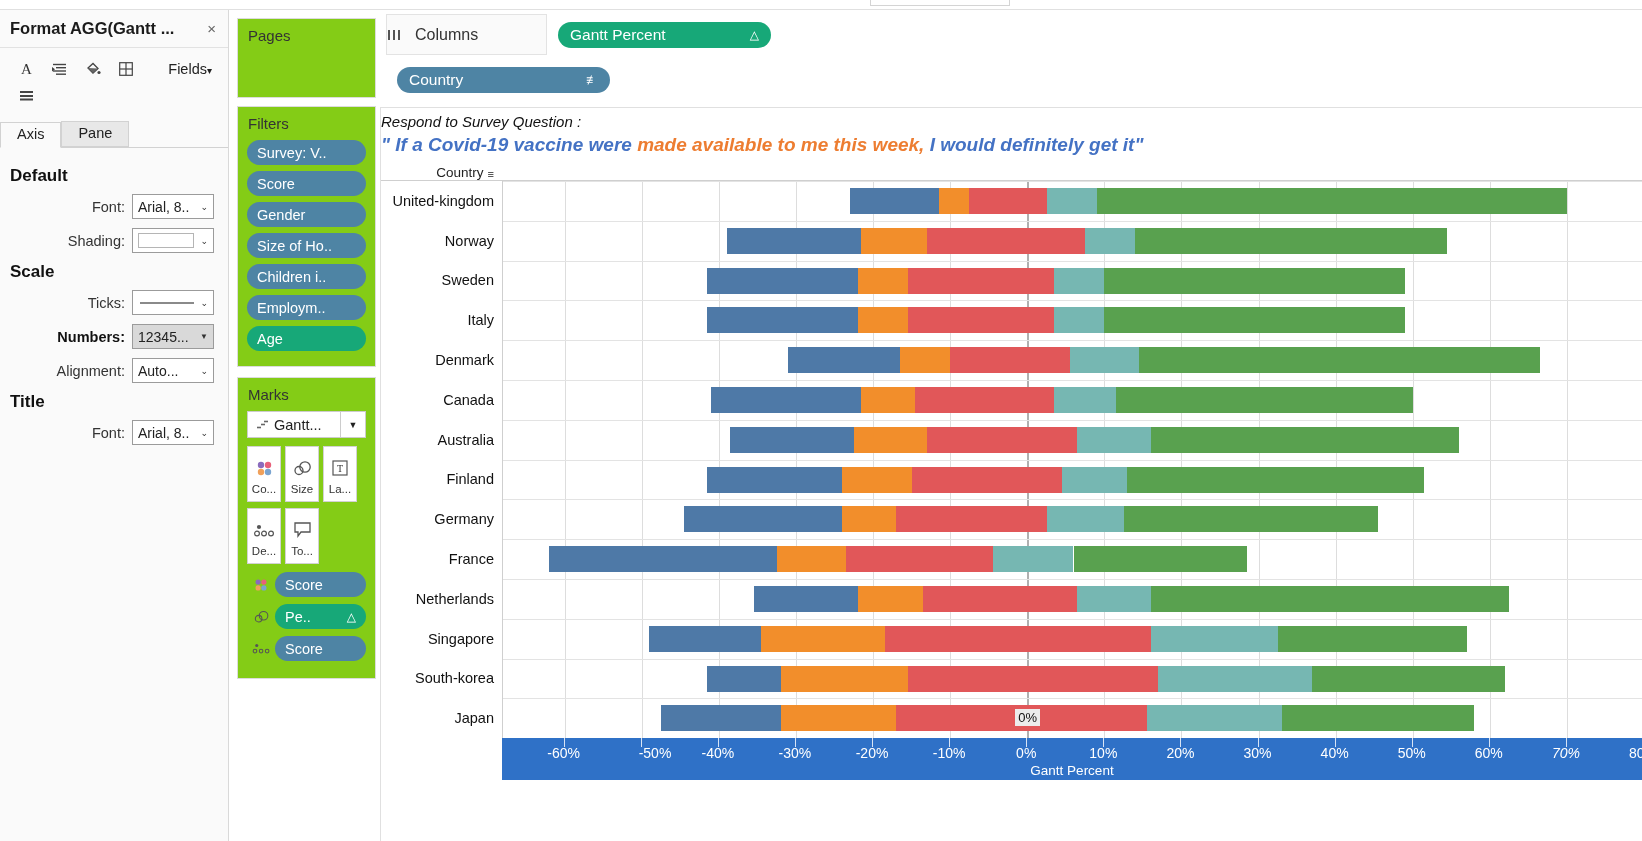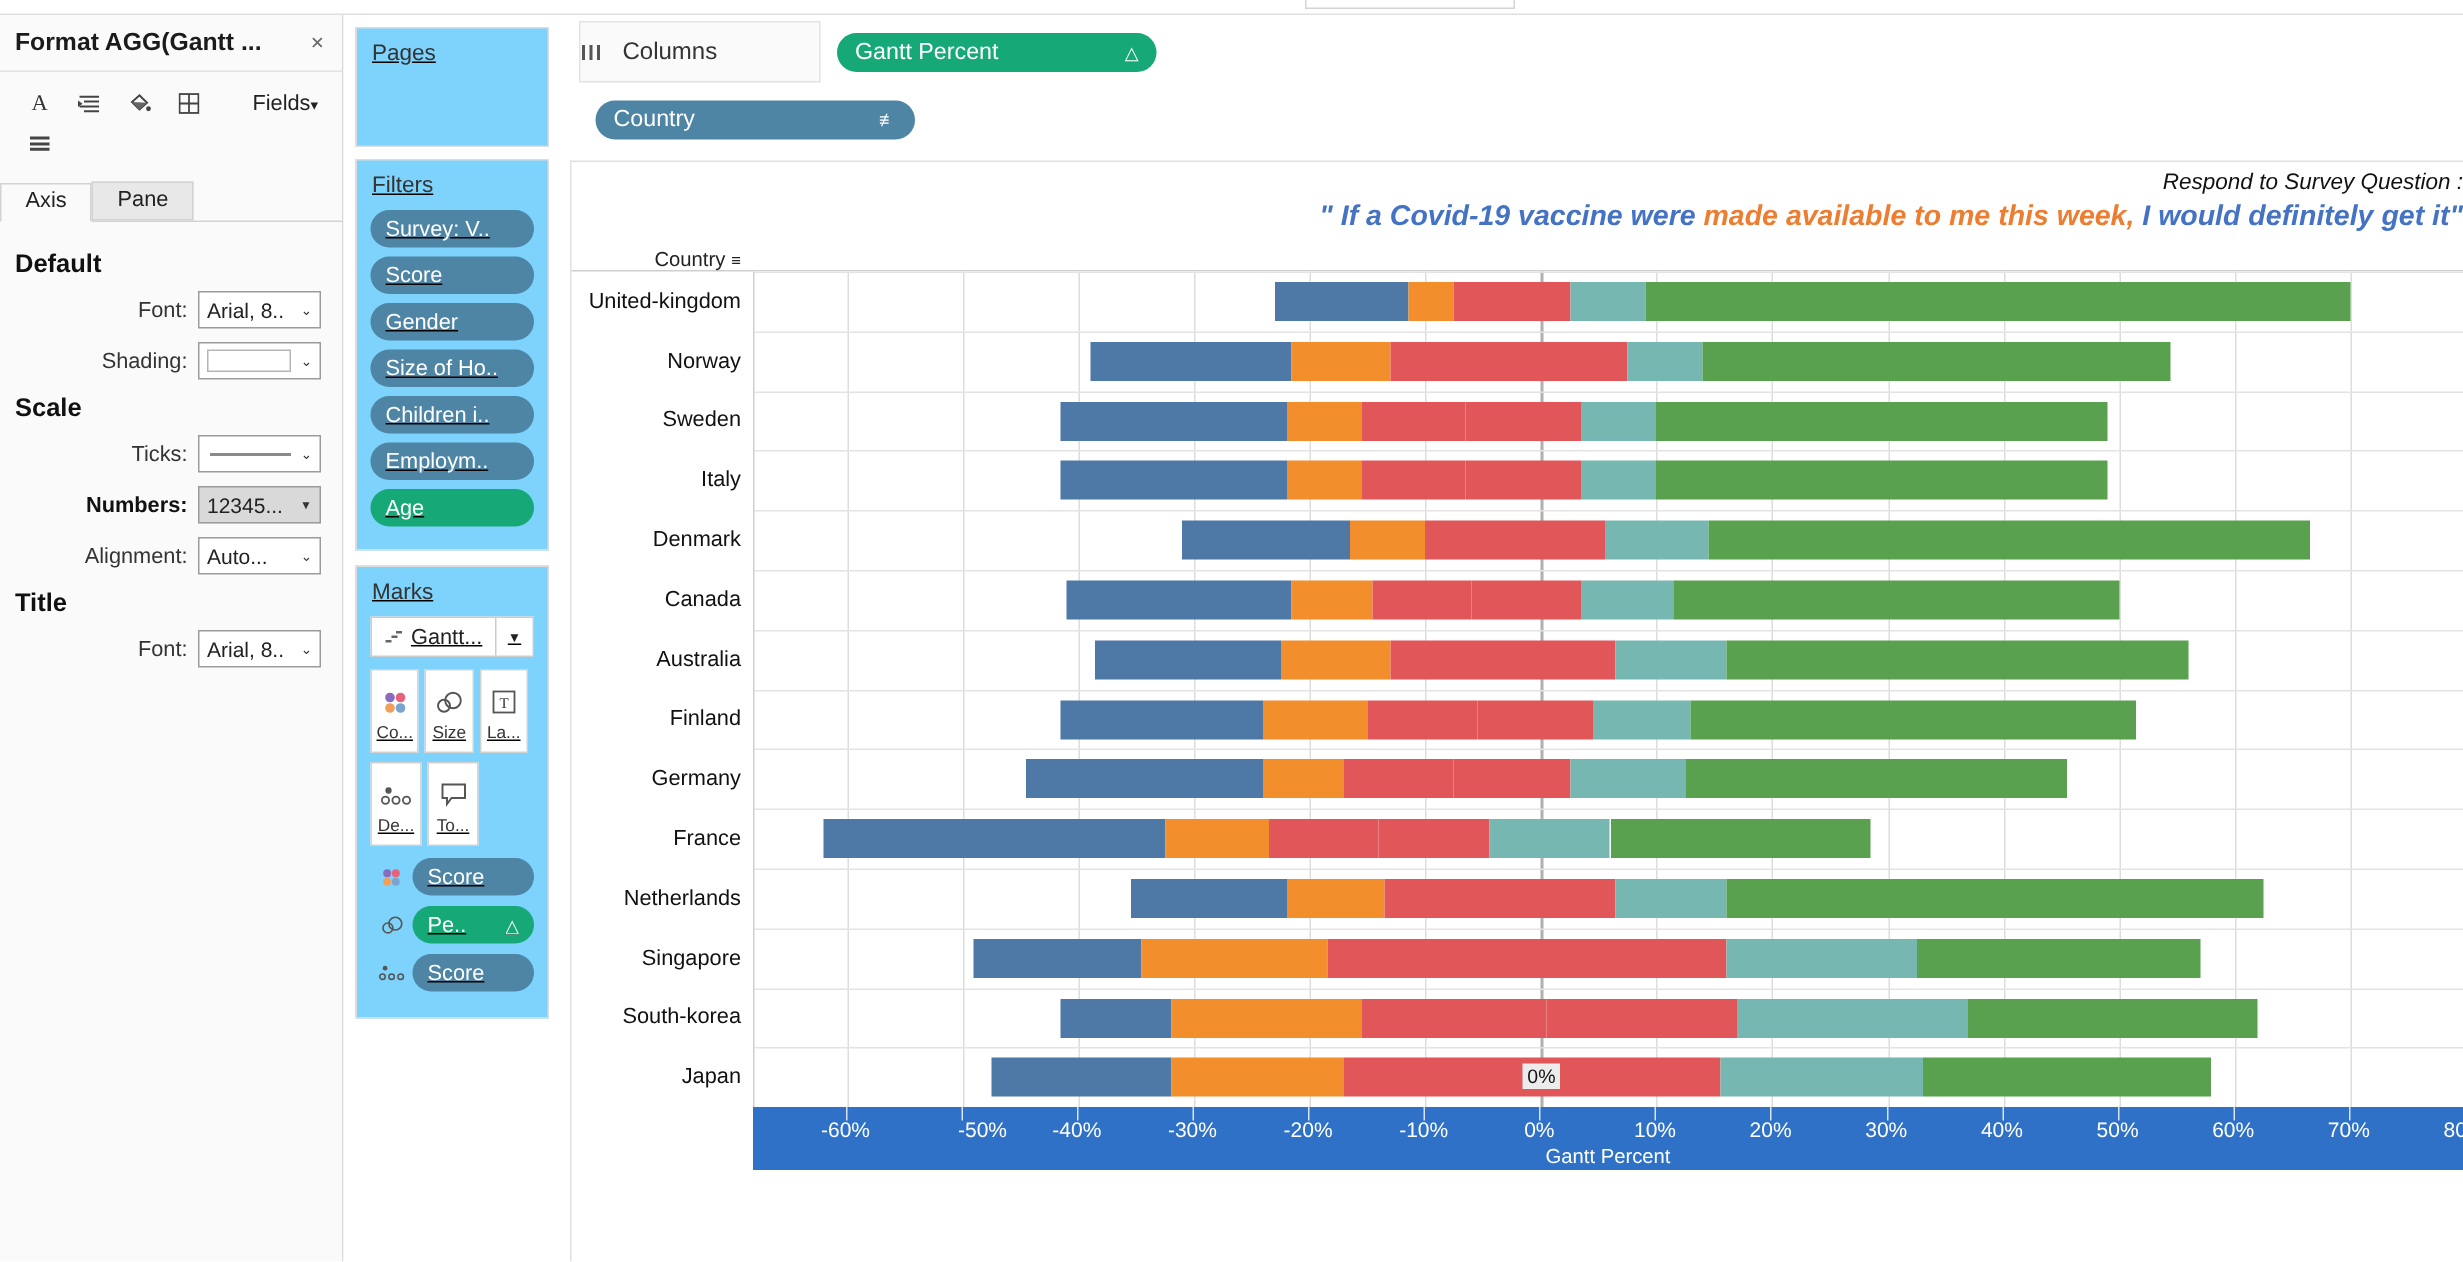--- a/index.html
+++ b/index.html
@@ -49,21 +49,21 @@
   .fp-ctrl .swatch { width:56px; height:15px; background:#fff; border:1px solid #b5b5b5;}
   .fp-ctrl .tickline { width:54px; height:0; border-top:2px solid #8a8a8a; margin-left:2px;}
   .fp-clear {
     position:absolute; left:10px; bottom:28px; width:199px; height:28px;
     border:1px solid #9a9a9a; background:#e4e4e4; font-size:14.5px; color:#111;
     display:flex; align-items:center; justify-content:center; cursor:pointer;
   }
 
   
   .cards { position:absolute; left:229px; top:10px; width:151px; height:831px; background:#fff;}
-  .card { background:#7dd3fc; border:1px solid #dcdcdc; margin:8px 14px 0 8px;text-decoration:underline; }
+  .card { background:#84cc16; border:1px solid #dcdcdc; margin:8px 4px 0 8px; }
   .card-title { font-size:15px; color:#333; padding:8px 10px 8px 10px;}
   .pages-card { height:80px; }
   .filters-card { padding-bottom:9px;}
   .pill {
     height:25px; border-radius:13px; color:#fff; font-size:14.5px;
     display:flex; align-items:center; padding:0 10px; margin:0 9px 6px 9px;
     white-space:nowrap; overflow:hidden;
   }
   .pill.blue { background:#4e84a4;}
   .pill.green { background:#17a878;}
@@ -94,21 +94,21 @@
   }
   .shelf-label .sicon { width:28px; text-align:center; font-size:13px; color:#444;}
   .shelf-field {
     height:26px; border-radius:13px; color:#fff; font-size:15.5px;
     display:flex; align-items:center; padding:0 12px; width:213px; margin-left:11px;
   }
   .shelf-field .sfr { margin-left:auto; font-size:12px; }
 
   
   .viz { position:absolute; left:380px; top:107px; width:1262px; height:734px; background:#fff; border-left:1px solid #e0e0e0; border-top:1px solid #e0e0e0;}
-  .viz-title { text-align:right; padding-top:5px; }
+  .viz-title { text-align:left; padding-top:5px; }
   .vt-line1 { font-size:15px; font-style:italic; color:#111; }
   .vt-line2 { font-size:19px; font-style:italic; font-weight:bold; color:#4472c4; margin-top:4px;}
   .vt-orange { color:#ed7d31; }
 
   .hdr-row { display:flex; height:24px; }
   .hdr-country { width:121px; display:flex; align-items:flex-end; justify-content:flex-end; padding-right:8px; font-size:13.5px; color:#222;}
   .hdr-country .sorticon { margin-left:4px; font-size:11px;}
   .hdr-rest { flex:1; }
 
   .plot-wrap { display:flex; border-top:1px solid #cfcfcf; }
@@ -611,16 +611,16 @@
       <div class="axis-tlabel" style="left: 678.432px;">20%</div>
       <div class="axis-tick" style="left: 755.527px;"></div>
       <div class="axis-tlabel" style="left: 755.527px;">30%</div>
       <div class="axis-tick" style="left: 832.622px;"></div>
       <div class="axis-tlabel" style="left: 832.622px;">40%</div>
       <div class="axis-tick" style="left: 909.716px;"></div>
       <div class="axis-tlabel" style="left: 909.716px;">50%</div>
       <div class="axis-tick" style="left: 986.811px;"></div>
       <div class="axis-tlabel" style="left: 986.811px;">60%</div>
       <div class="axis-tick" style="left: 1063.91px;"></div>
-      <div class="axis-tlabel" style="left: 1063.91px;">70%</div>
+      <div class="axis-tlabel" style="left: 1063.91px; font-style: italic;">70%</div>
       <div class="axis-tlabel" style="left: 1141px;">80%</div>
     </div>
 </div>
 
 </body></html>

